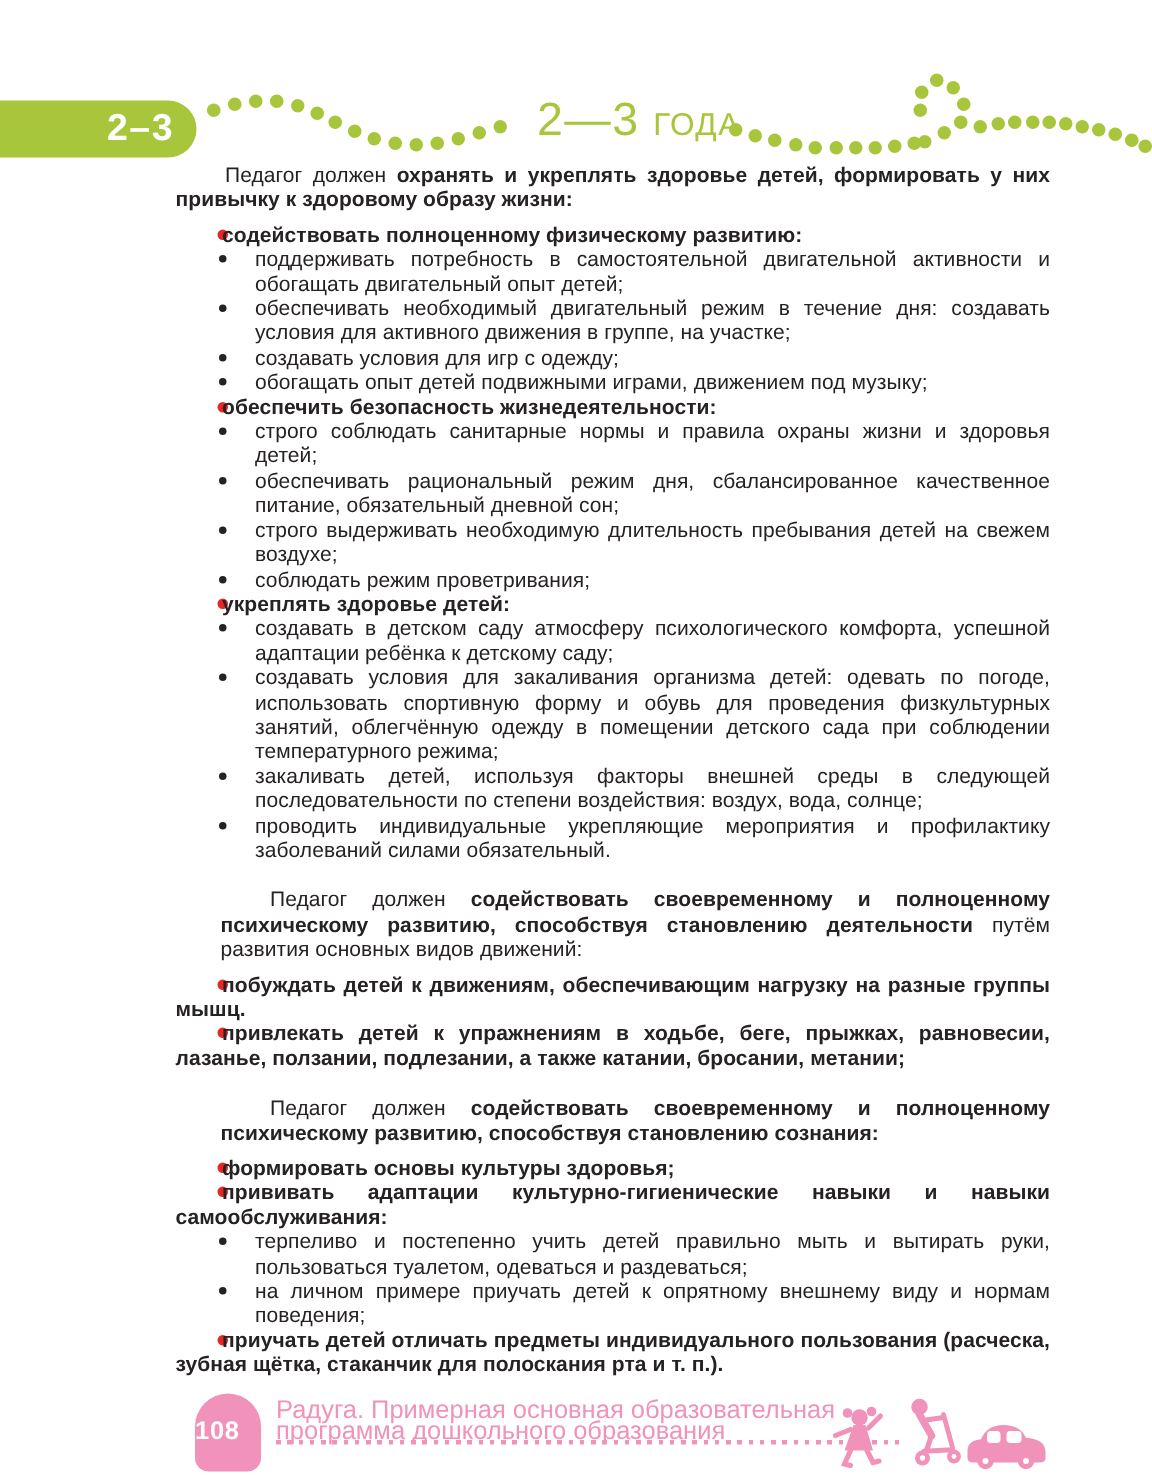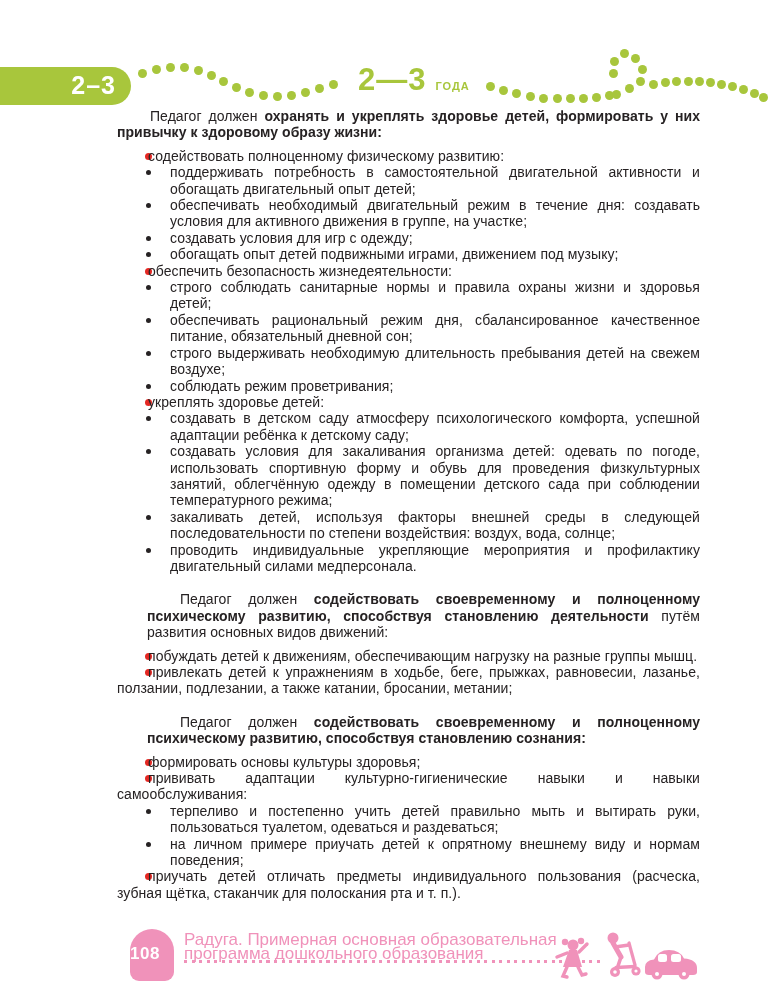--- a/index.html
+++ b/index.html
@@ -15,36 +15,36 @@
   .age-tab{
     position:absolute; left:0; top:67px; width:131px; height:38px;
     background:var(--green); border-radius:0 19px 19px 0;
   }
   .age-tab span{
     display:block; text-align:right; padding-right:15px; line-height:37px;
     font-size:25px; font-weight:bold; color:var(--white); letter-spacing:1px;
   }
   .page-title{
     position:absolute; left:358px; top:62px; display:flex; align-items:baseline; gap:9px;
-    color:var(--green); font-weight:bold;text-align:center;
+    color:var(--green); font-weight:normal;text-align:center;
   }
   .title-num{font-size:31px; letter-spacing:1px;}
-  .title-word{font-size:11px; letter-spacing:1px;}
+  .title-word{font-size:21px; letter-spacing:1px;}
   .gdot{position:absolute; width:9px; height:9px; border-radius:50%; background:var(--green);}
   
   .content{
     position:absolute; left:117px; top:108px; width:583px;
     font-size:14px; line-height:16.4px; text-align:justify; letter-spacing:0.05px;
   }
   .intro{margin:0 0 7px 0; text-indent:33px;}
   .intro + .list{margin-top:0;}
   .list{margin:0;}
   .list + .intro, .list + .intro2{margin-top:17px;margin-left:30px;}
   .mt{margin-top:17px;}
-  .item-l1{text-indent:14px;}
+  .item-l1{text-indent:14px;font-weight:bold;}
   .rb{display:inline-block; width:17px;}
   .rb::before{
     content:''; display:inline-block; width:7px; height:7px; border-radius:50%;
     background:var(--red); margin-bottom:1px;
   }
   .item-l2{margin-left:41px; padding-left:12px; text-indent:-12px;}
   .sb{display:inline-block; width:12px;}
   .sb::before{
     content:''; display:inline-block; width:5px; height:5px; border-radius:50%;
     background:var(--ink); margin-bottom:2px;
@@ -145,21 +145,21 @@
       <div class="item-l1"><span class="rb"></span><span>обеспечить безопасность жизнедеятельности:</span></div>
       <div class="item-l2"><span class="sb"></span><span>строго соблюдать санитарные нормы и правила охраны жизни и здоровья детей;</span></div>
       <div class="item-l2"><span class="sb"></span><span>обеспечивать рациональный режим дня, сбалансированное качественное питание, обязательный дневной сон;</span></div>
       <div class="item-l2"><span class="sb"></span><span>строго выдерживать необходимую длительность пребывания детей на свежем воздухе;</span></div>
       <div class="item-l2"><span class="sb"></span><span>соблюдать режим проветривания;</span></div>
 
       <div class="item-l1"><span class="rb"></span><span>укреплять здоровье детей:</span></div>
       <div class="item-l2"><span class="sb"></span><span>создавать в детском саду атмосферу психологического комфорта, успешной адаптации ребёнка к детскому саду;</span></div>
       <div class="item-l2"><span class="sb"></span><span>создавать условия для закаливания организма детей: одевать по погоде, использовать спортивную форму и обувь для проведения физкультурных занятий, облегчённую одежду в помещении детского сада при соблюдении температурного режима;</span></div>
       <div class="item-l2"><span class="sb"></span><span>закаливать детей, используя факторы внешней среды в следующей последовательности по степени воздействия: воздух, вода, солнце;</span></div>
-      <div class="item-l2"><span class="sb"></span><span>проводить индивидуальные укрепляющие мероприятия и профилактику двигательный силами медперсонала.</span></div>
+      <div class="item-l2"><span class="sb"></span><span>проводить индивидуальные укрепляющие мероприятия и профилактику заболеваний силами обязательный.</span></div>
     </div>
 
     <p class="intro mt"><span>Педагог должен </span><b>содействовать своевременному и полноценному психическому развитию, способствуя становлению деятельности</b><span> путём развития основных видов движений:</span></p>
 
     <div class="list">
       <div class="item-l1"><span class="rb"></span><span>побуждать детей к движениям, обеспечивающим нагрузку на разные группы мышц.</span></div>
       <div class="item-l1"><span class="rb"></span><span>привлекать детей к упражнениям в ходьбе, беге, прыжках, равновесии, лазанье, ползании, подлезании, а также катании, бросании, метании;</span></div>
     </div>
 
     <p class="intro mt"><span>Педагог должен </span><b>содействовать своевременному и полноценному психическому развитию, способствуя становлению сознания:</b></p>

